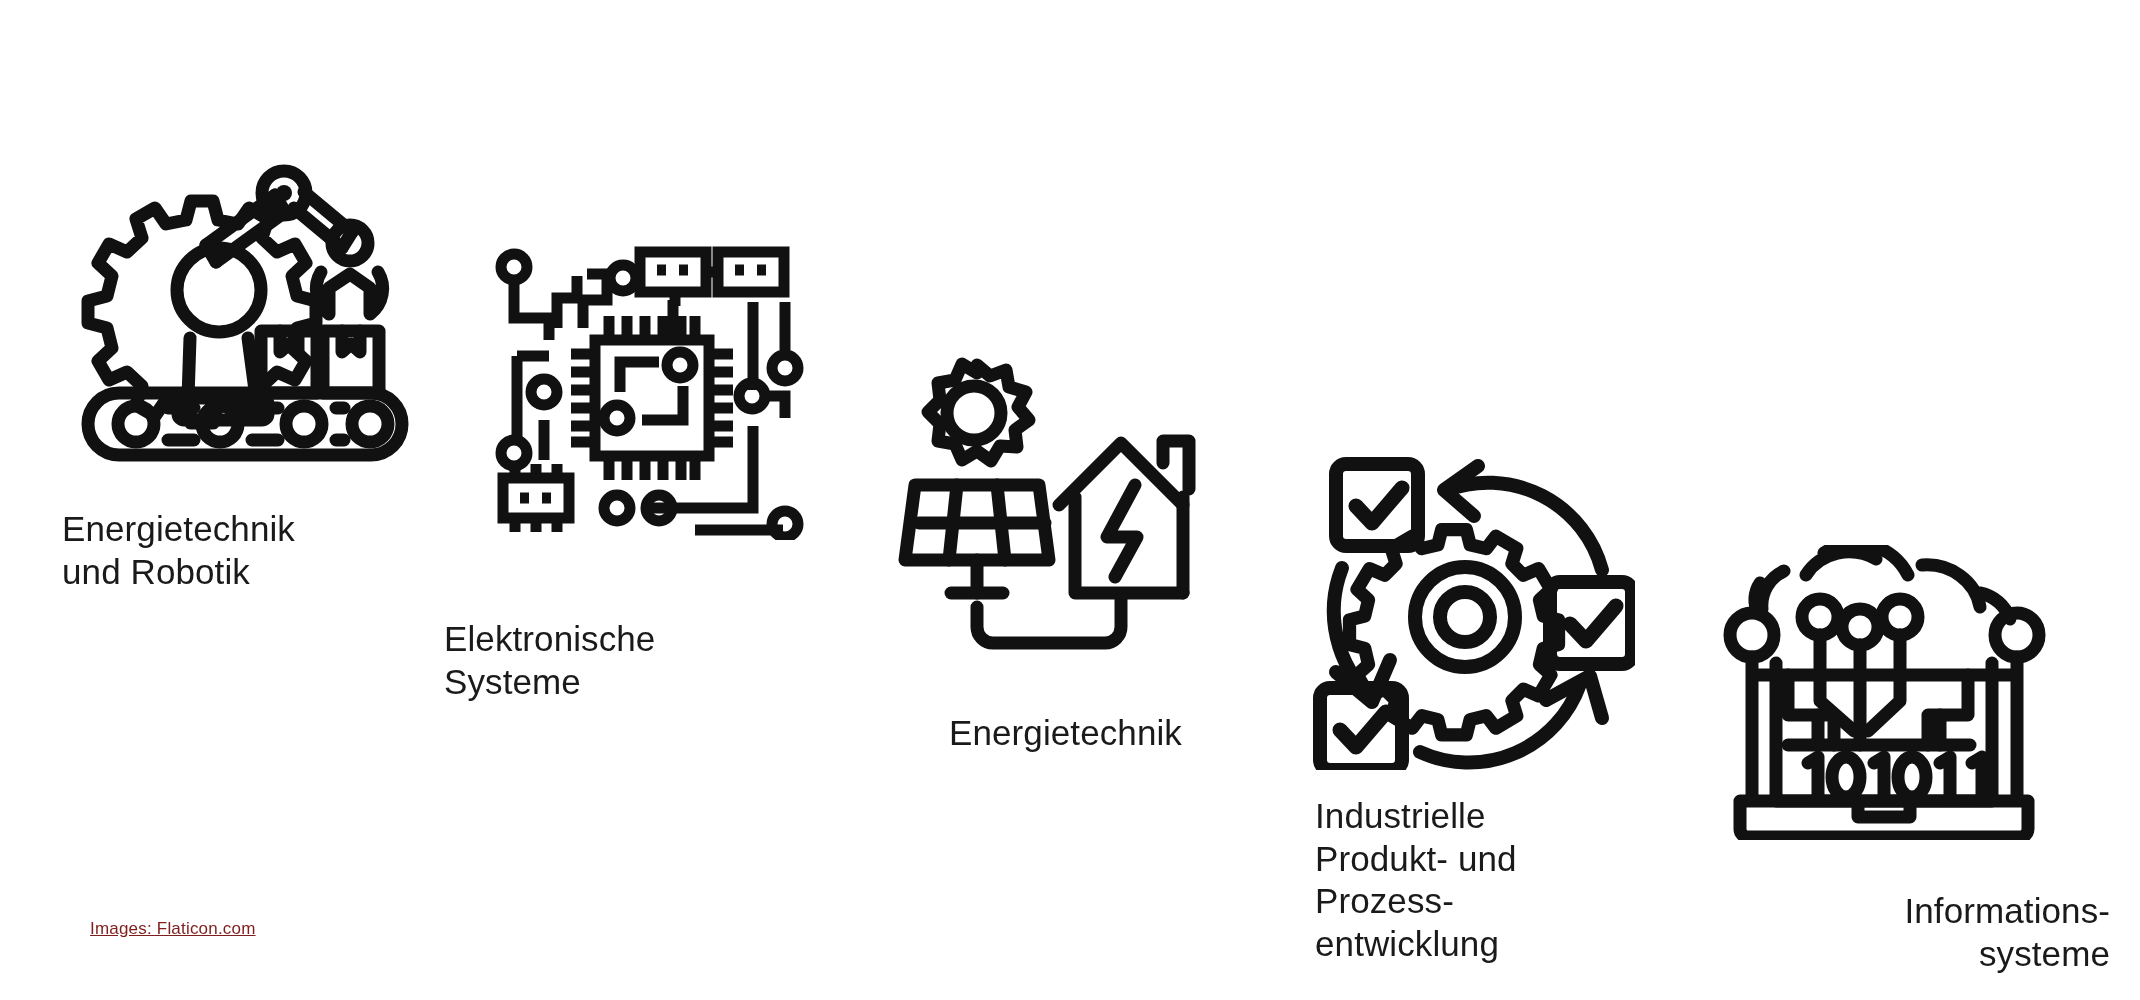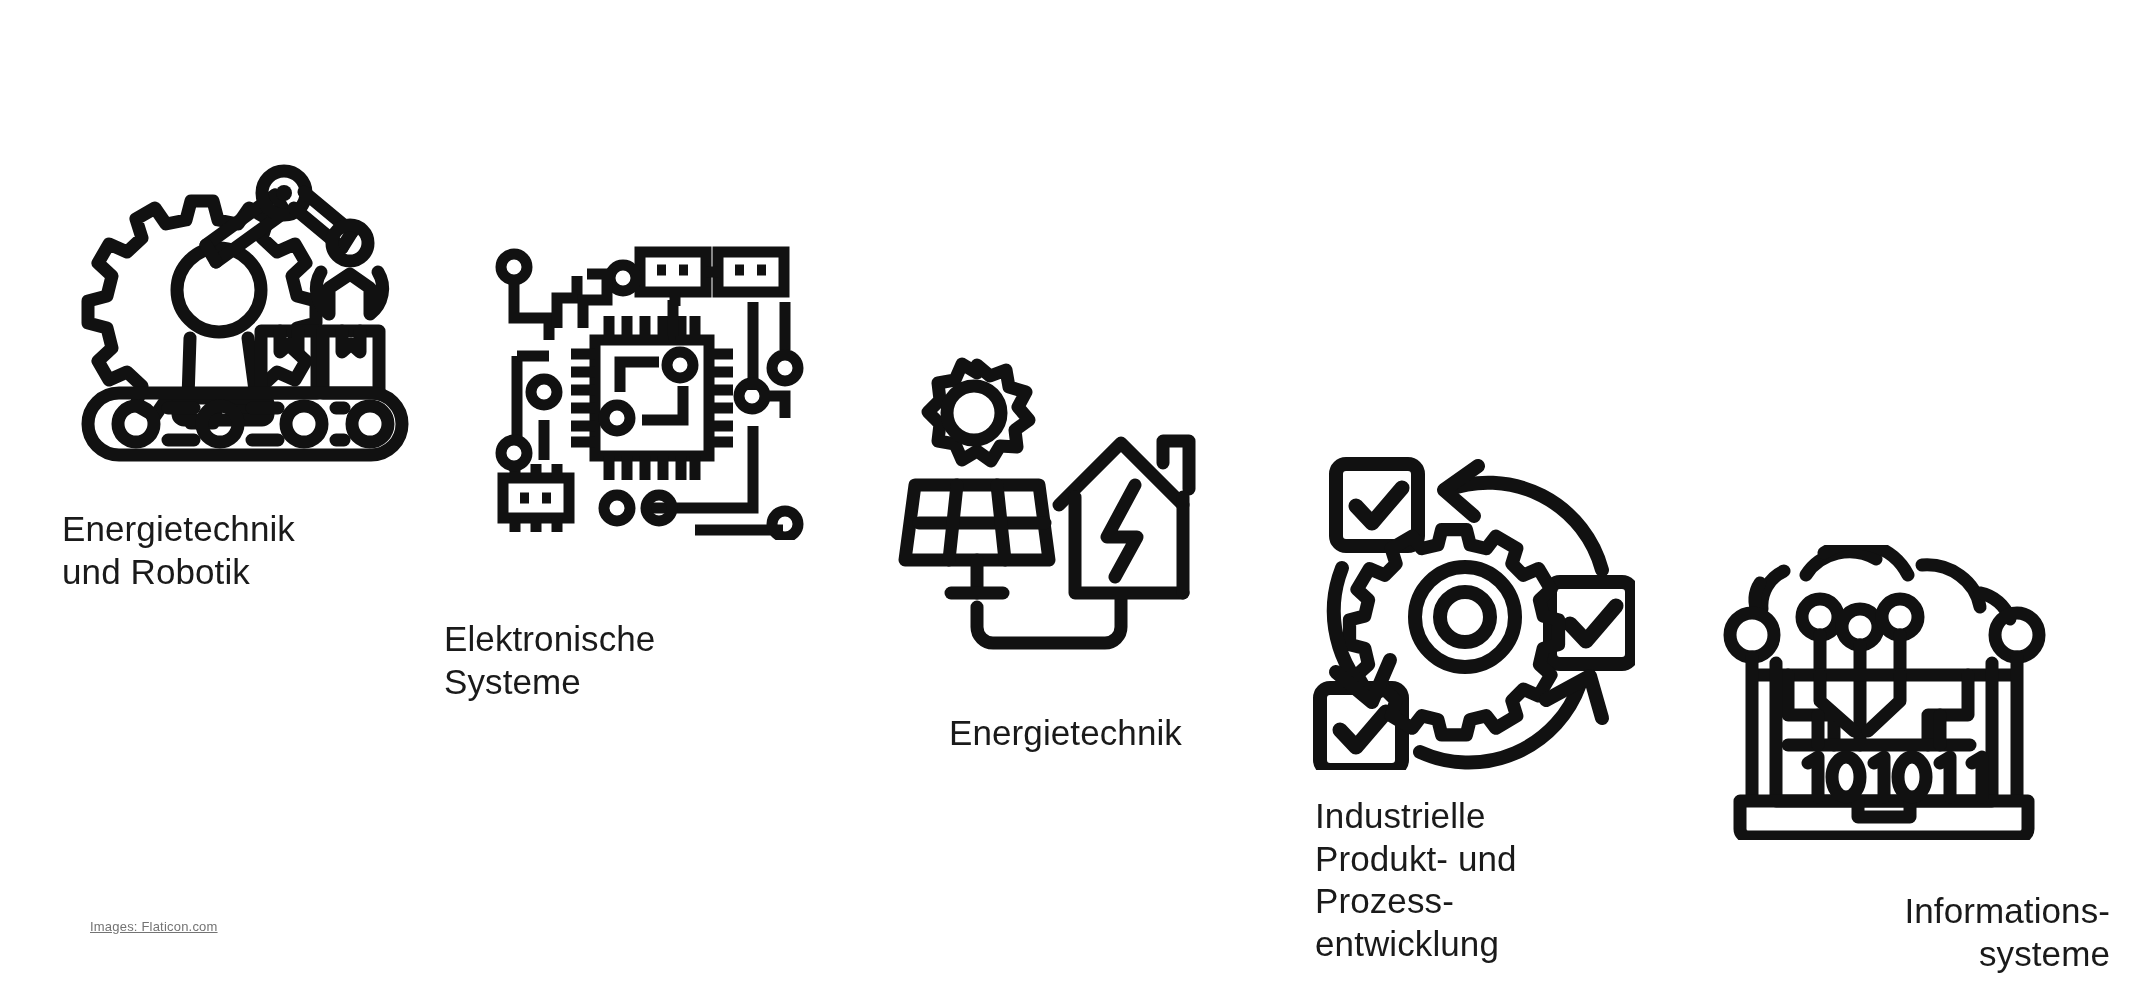--- a/index.html
+++ b/index.html
@@ -50,22 +50,22 @@
     line-height: 1.22;
     color: #1a1a1a;
     font-weight: 400;
     white-space: pre-line;
     letter-spacing: 0.1px;
   }
   .credit {
     position: absolute;
     left: 90px;
     top: 919px;
-    font-size: 13px;
-    color: #737373;
+    font-size: 17px;
+    color: #7f1d1d;
     text-decoration: underline;
     letter-spacing: 0.2px;
   }
 
   
   #item-1 .icon-box { left: 80px;   top: 150px; width: 330px; height: 315px; }
   #item-1 .caption  { left: 62px;   top: 508px; width: 420px; }
 
   #item-2 .icon-box { left: 487px;  top: 240px; width: 320px; height: 300px; }
   #item-2 .caption  { left: 444px;  top: 618px; width: 400px; }

